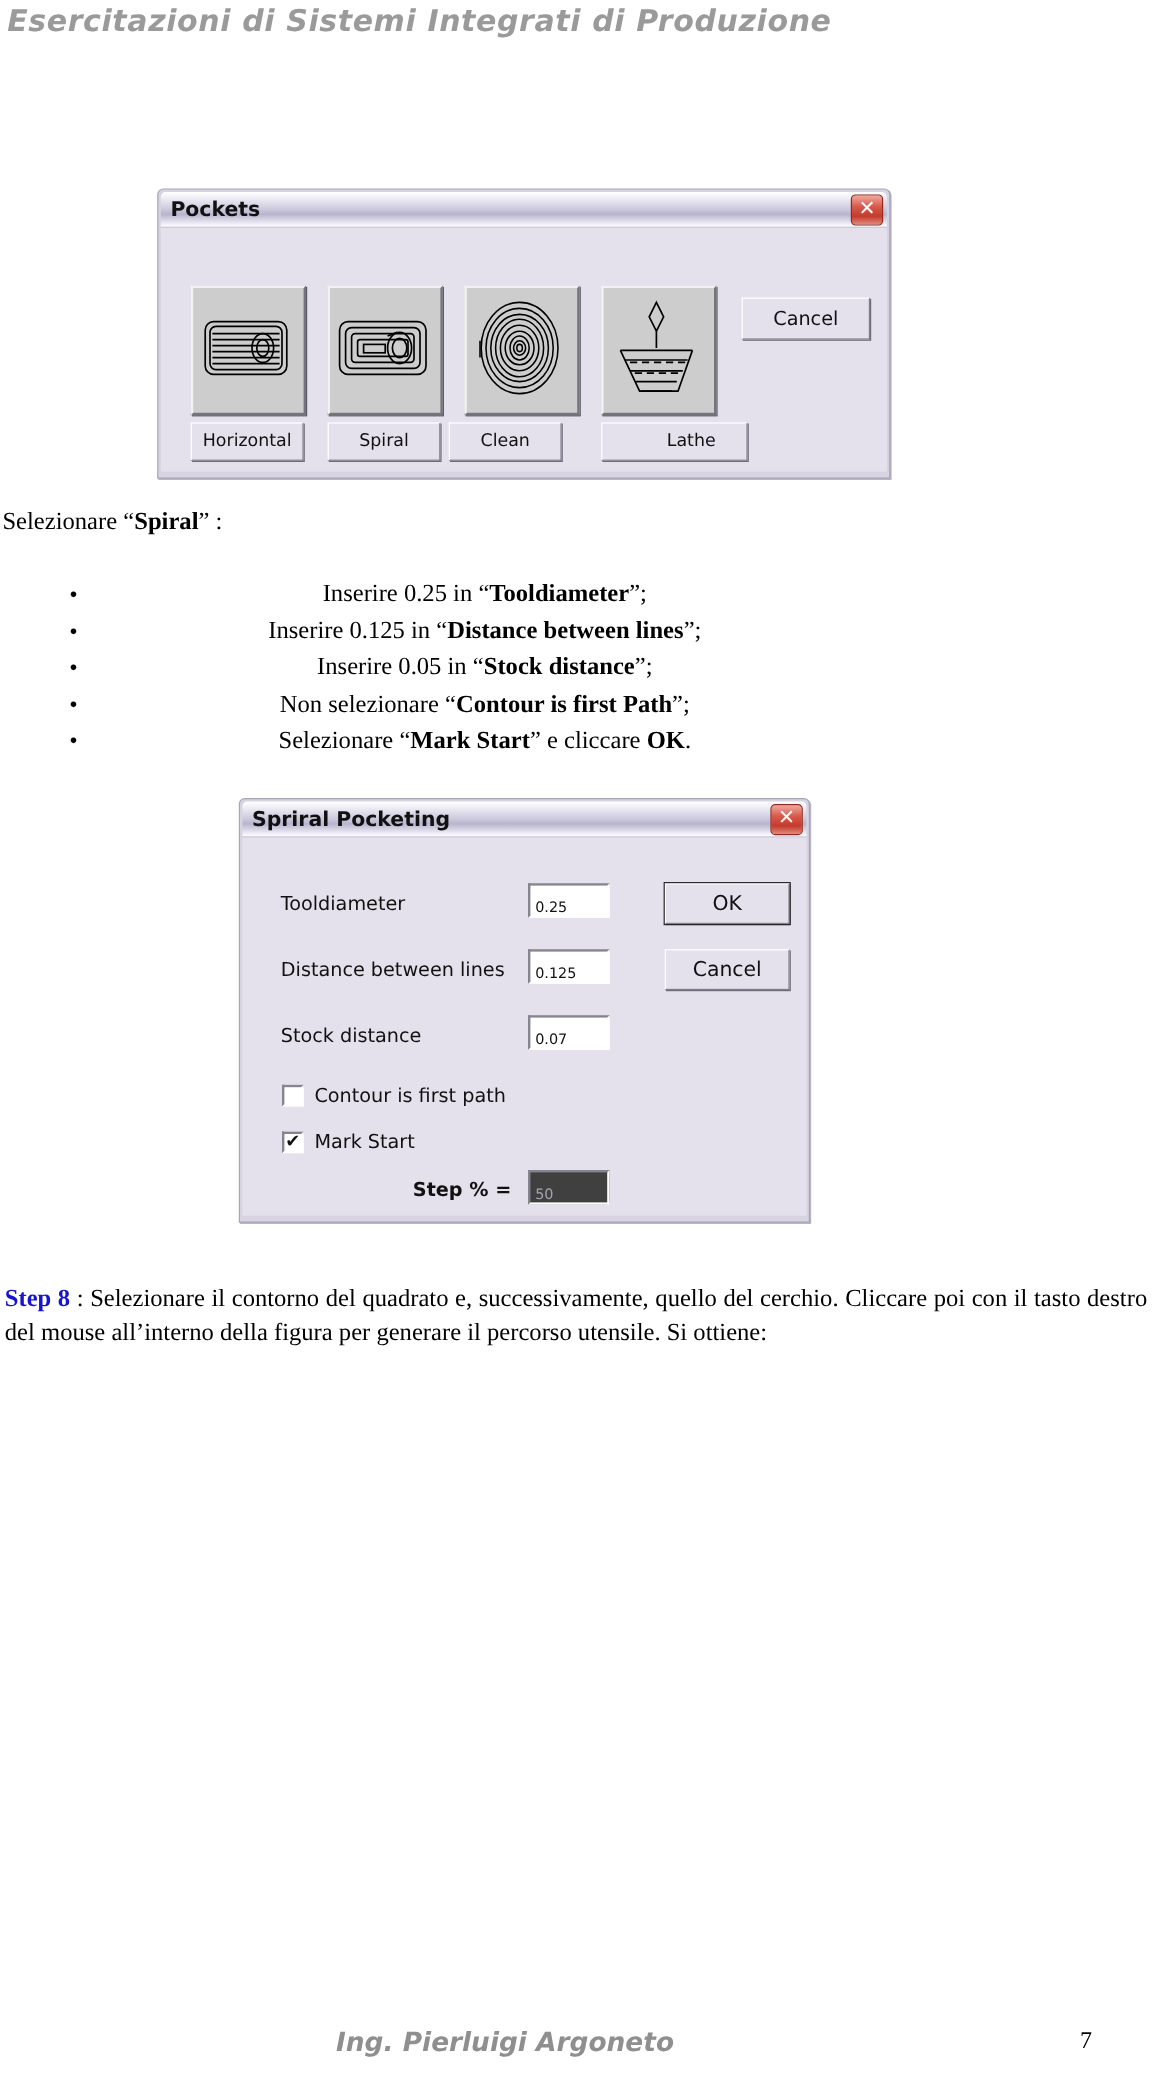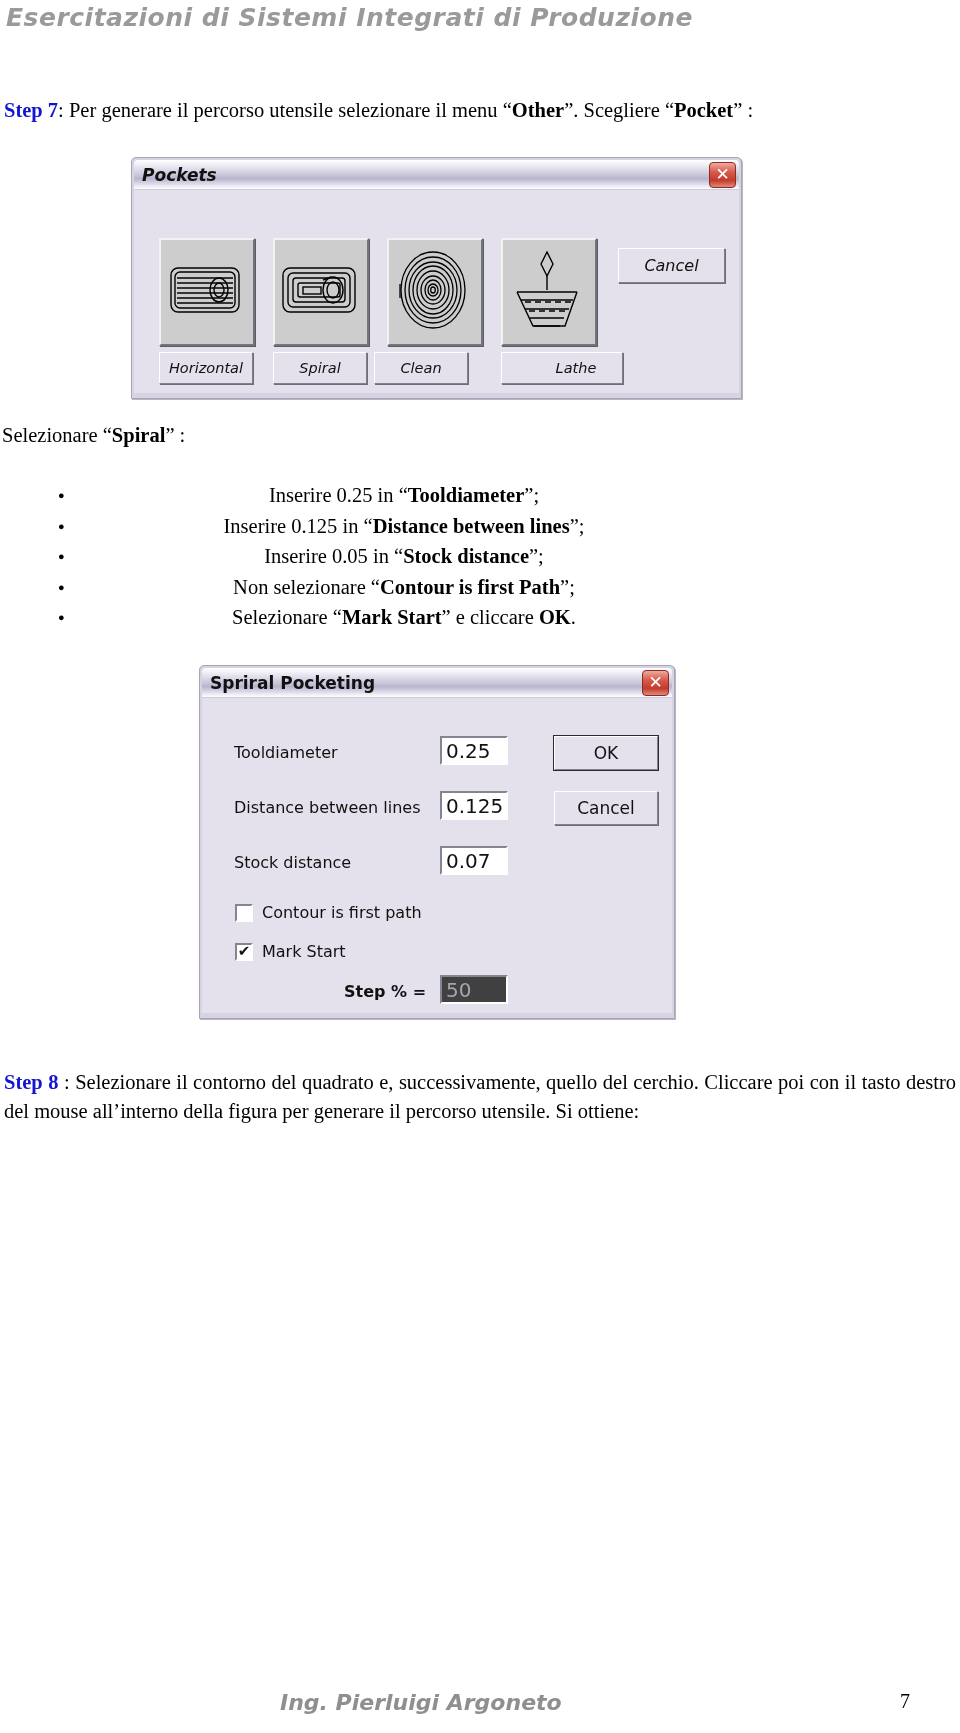--- a/index.html
+++ b/index.html
@@ -84,21 +84,21 @@
     font-size:17px; font-weight:bold; line-height:1;
     cursor:pointer;
   }
   .close-btn span{ transform:translateY(-1px); }
   .dlg-body{
     background:#e4e1ec;
     border-top:1px solid #cfcbdb;
   }
 
   
-  #pockets-dialog{ left:131px; top:157px; width:605px; height:236px;font-style:italic; }
+  #pockets-dialog{ left:131px; top:157px; width:605px; height:236px; }
   #pockets-dialog .dlg-body{ height:203px; position:relative; }
 
   .icon-btn{
     position:absolute; width:92px; height:104px;
     background:#cdcdcd;
     border-top:2px solid #f2f2f2; border-left:2px solid #f2f2f2;
     border-right:2px solid #74747c; border-bottom:2px solid #74747c;
     box-shadow:1px 1px 0 #5b5b63;
     cursor:pointer;
   }
@@ -130,22 +130,22 @@
   .field-label{
     position:absolute;
     font-family:"DejaVu Sans", sans-serif; font-size:16px; color:#111;
     white-space:nowrap;
   }
   .field-box{
     position:absolute; width:68px; height:29px;
     background:#ffffff;
     border-top:2px solid #868490; border-left:2px solid #868490;
     border-right:2px solid #ffffff; border-bottom:2px solid #ffffff;
-    font-family:"DejaVu Sans", sans-serif; font-size:20px; color:#111;
-    display:flex; align-items:center; padding-left:4px; box-sizing:border-box;
+    font-family:"DejaVu Sans", sans-serif; font-size:12px; color:#111;
+    display:flex; align-items:flex-end; padding-left:4px; box-sizing:border-box;
   }
   .field-box.disabled{ background:#404040; color:#a6a3b0; }
   .btn-3d{
     position:absolute; width:102px; height:32px;
     background:#e4e1ec;
     border-top:1px solid #ffffff; border-left:1px solid #ffffff;
     border-right:1px solid #82808e; border-bottom:1px solid #82808e;
     box-shadow:1px 1px 0 #6e6c7a;
     font-family:"DejaVu Sans", sans-serif; font-size:17px; color:#111;
     display:flex; align-items:center; justify-content:center; cursor:pointer;
@@ -177,23 +177,20 @@
     font-family:"Liberation Serif", serif; font-size:20px; color:#000;
   }
 </style>
 </head>
 <body>
 
 <div class="page">
 
   <div class="doc-header">Esercitazioni di Sistemi Integrati di Produzione</div>
 
-  <div class="para p-step7">
-    <span class="step-label">Step 7</span><span>: Per generare il percorso utensile selezionare il menu “</span><span class="b">Other</span><span>”. Scegliere “</span><span class="b">Pocket</span><span>” :</span>
-  </div>
 
   <div class="dlg dlg-outer" id="pockets-dialog">
     <div class="titlebar">
       <div class="title-text">Pockets</div>
       <div class="close-btn">
         <span>✕</span>
       </div>
     </div>
     <div class="dlg-body">
 

